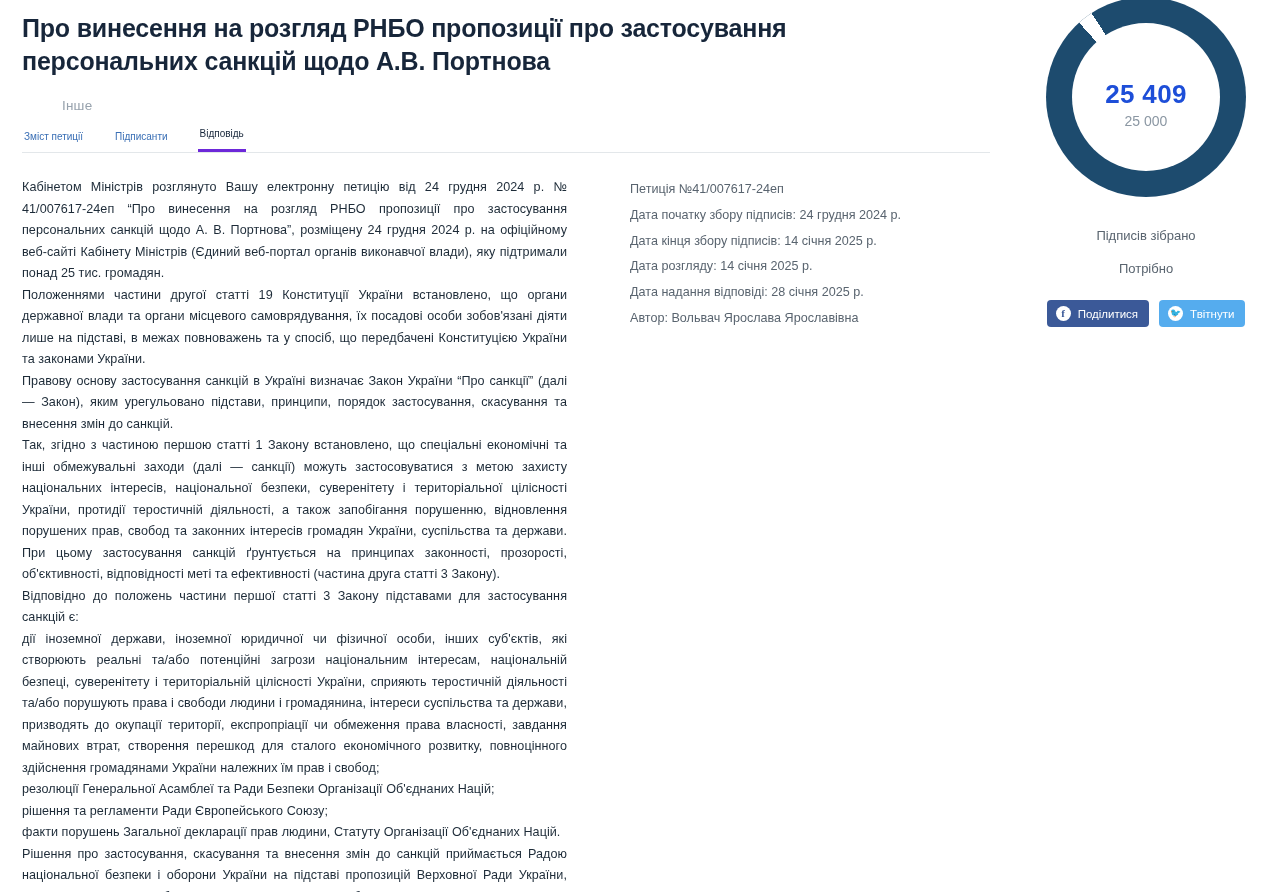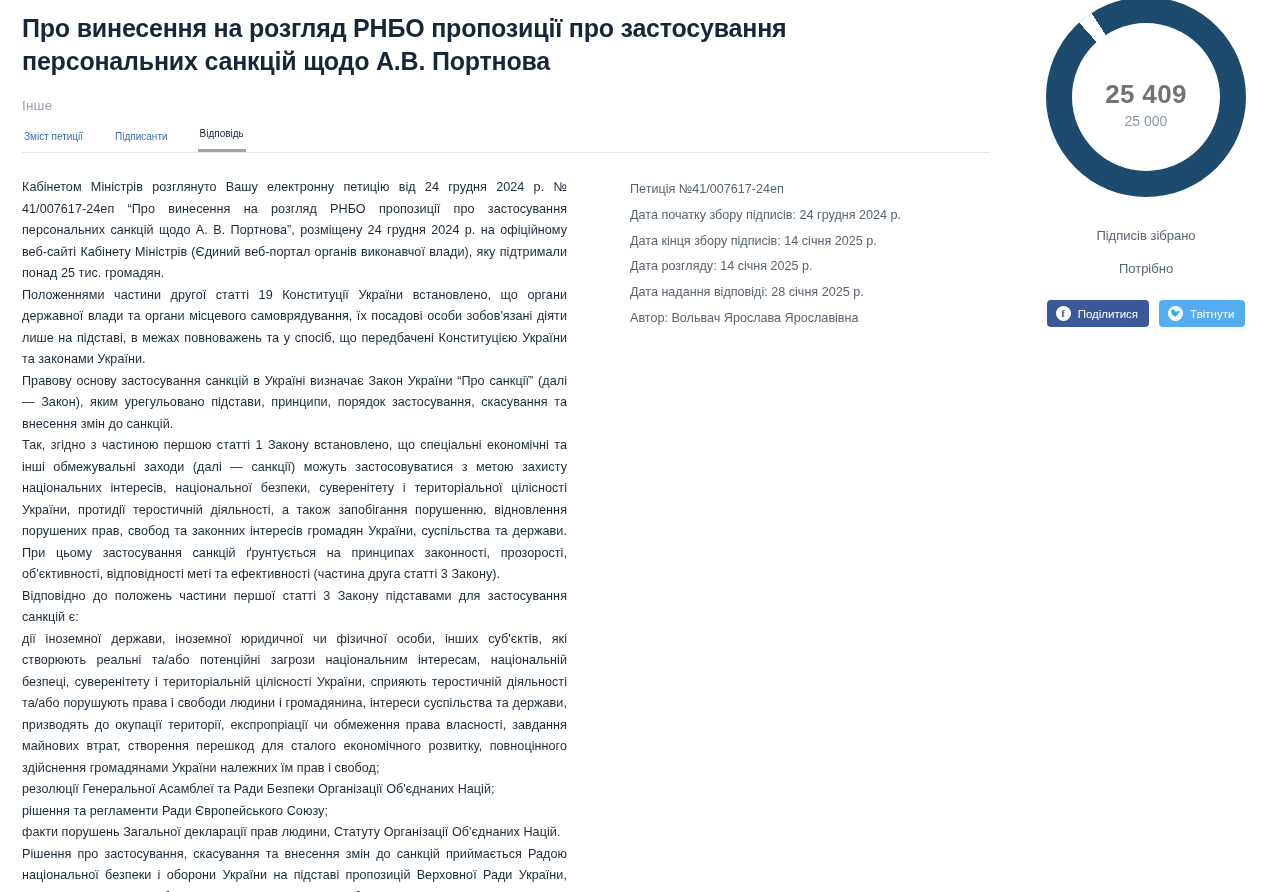--- a/index.html
+++ b/index.html
@@ -32,20 +32,21 @@
     letter-spacing: -0.2px;
     margin: 12px 0 0 0;
     width: 945px;
     color: #17263a;
   }
   .category {
     margin-top: 20px;
     font-size: 13.5px;
     color: #97a2ad;
     letter-spacing: 0.2px;
+    margin-left: 40px;
   }
 
   .tabs {
     margin-top: 15px;
     display: flex;
     align-items: flex-end;
     gap: 28px;
     border-bottom: 1px solid #e3e7ea;
     width: 968px;
     padding-bottom: 0;
@@ -53,21 +54,21 @@
   .tab {
     font-size: 10px;
     color: #3a6fb5;
     padding: 0 2px 10px 2px;
     cursor: pointer;
     white-space: nowrap;
   }
   .tab.active {
     color: #17263a;
     font-weight: normal;
-    border-bottom: 3px solid #a3a3a3;
+    border-bottom: 3px solid #6d28d9;
   }
 
   .columns {
     display: flex;
     margin-top: 24px;
   }
   .col-text {
     width: 545px;
     flex: 0 0 545px;
   }
@@ -128,21 +129,21 @@
   .donut-notch {
     position: absolute;
     left: 0; top: 0;
     width: 200px; height: 200px;
     border-radius: 50%;
     background: conic-gradient(from 318deg, #ffffff 0deg 9deg, rgba(255,255,255,0) 9deg 360deg);
   }
   .count {
     font-size: 26px;
     font-weight: bold;
-    color: #737373;
+    color: #1d4ed8;
     letter-spacing: 0.3px;
     line-height: 30px;
     margin-top: 15px;
   }
   .goal {
     font-size: 14px;
     color: #8b97a3;
     line-height: 20px;
     margin-top: 2px;
   }

